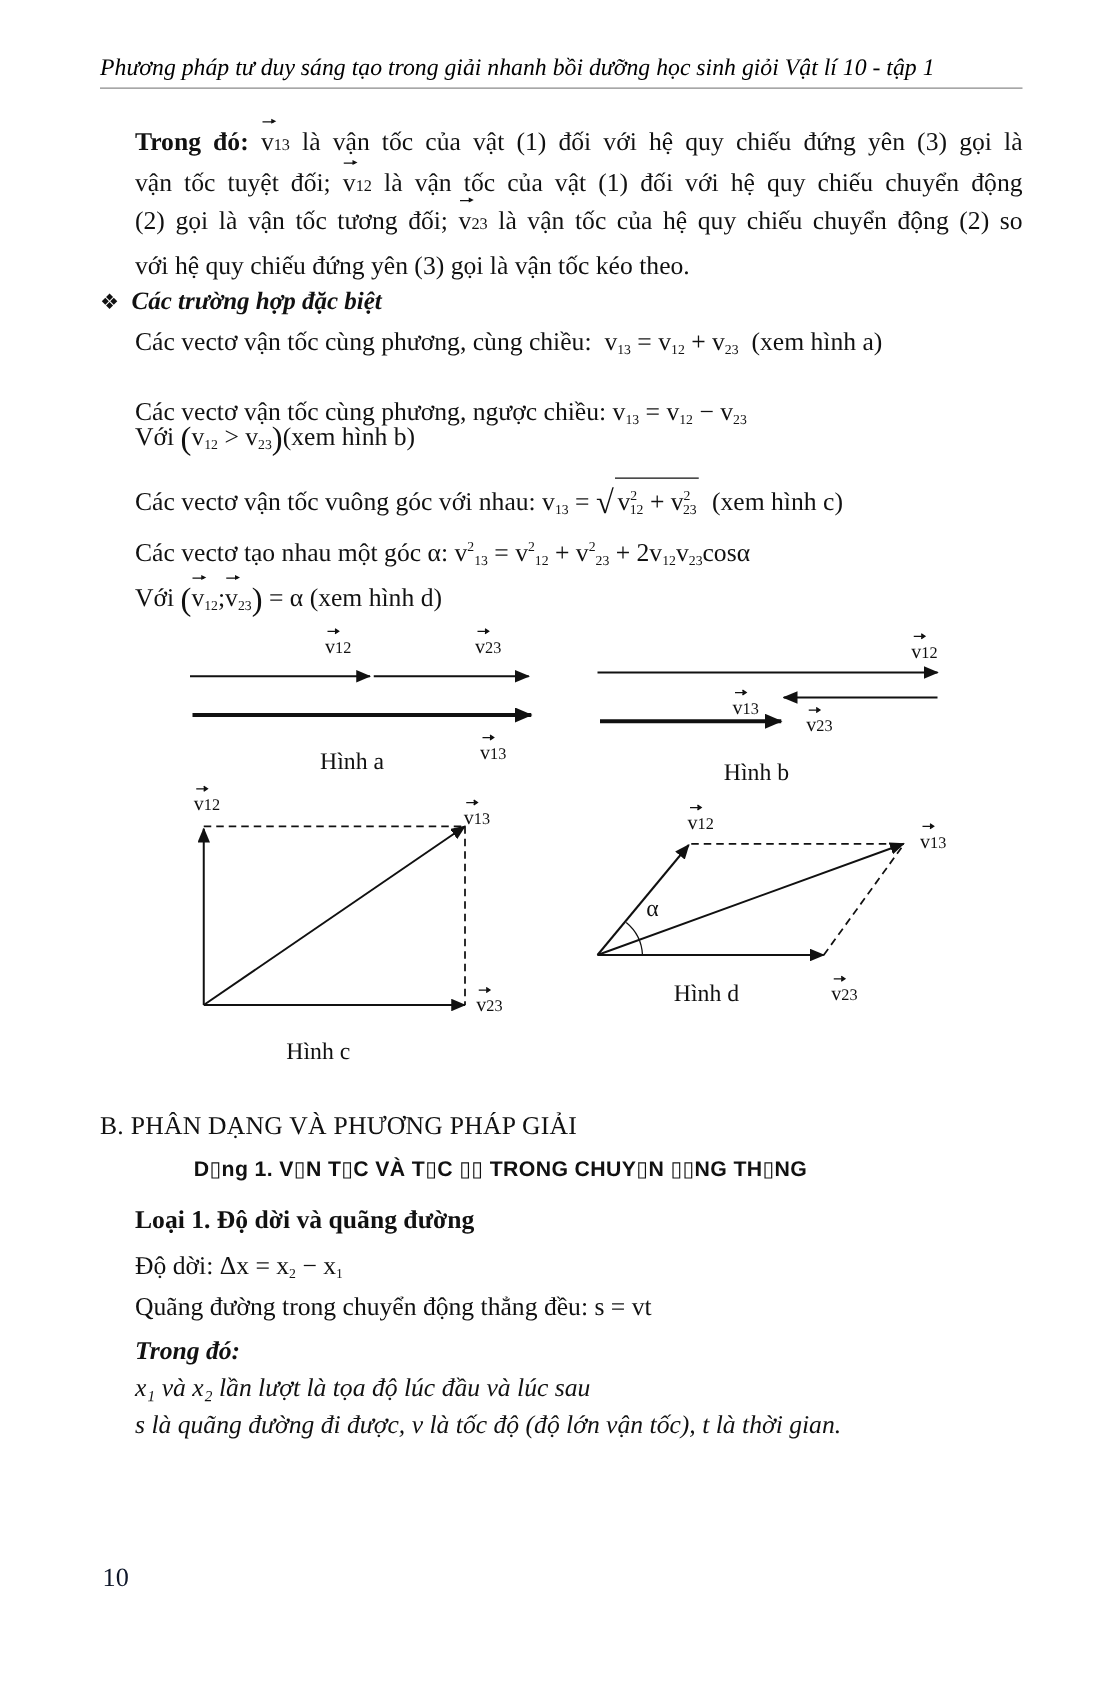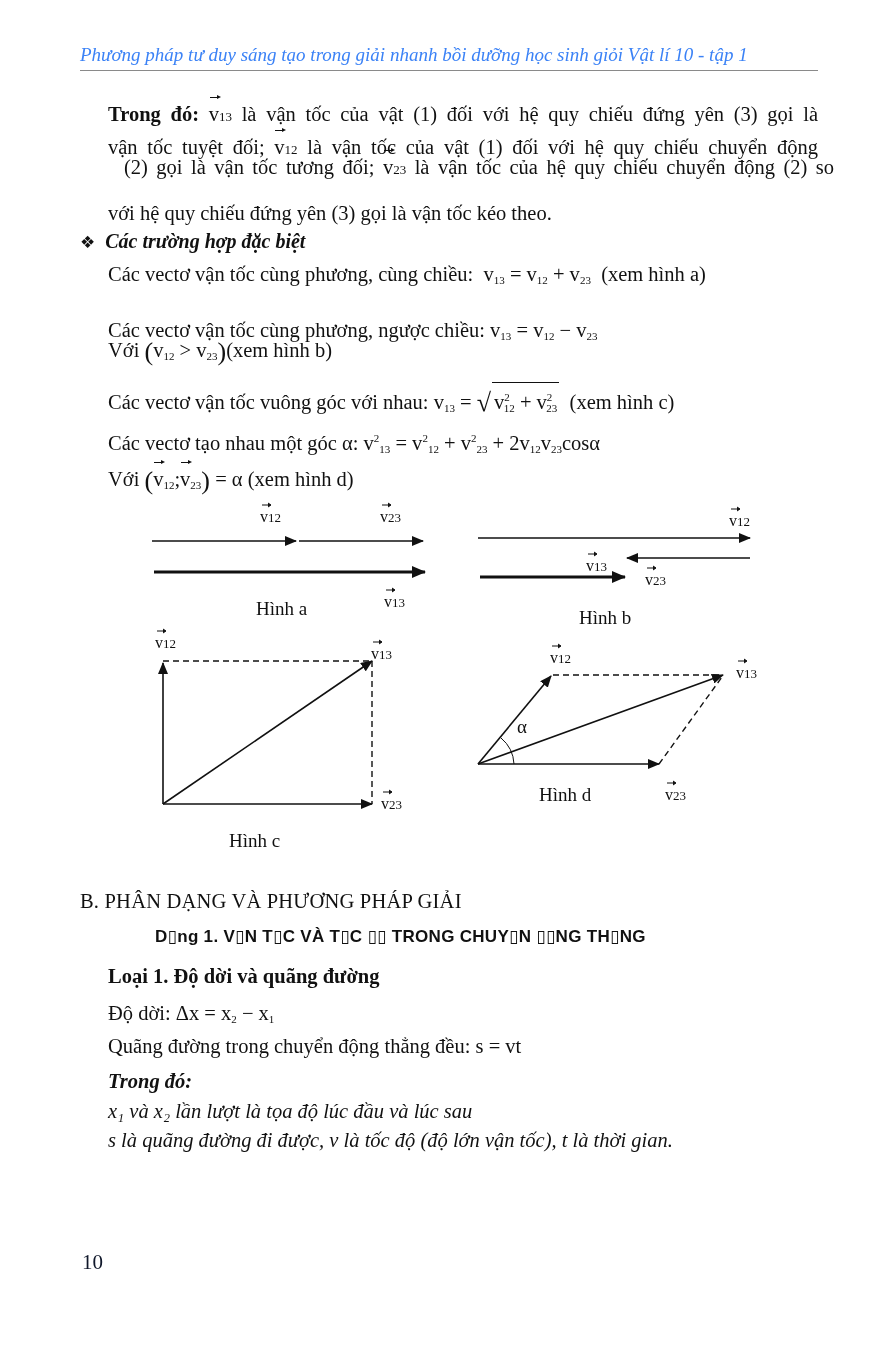--- a/index.html
+++ b/index.html
@@ -1,18 +1,18 @@
 <!DOCTYPE html>
 <html><head>
 <meta charset="utf-8">
 <style>
   html,body{margin:0;padding:0;background:#ffffff;}
   body{width:891px;height:1350px;position:relative;overflow:hidden;font-family:"Liberation Serif","DejaVu Serif",serif;color:#111;}
   .abs{position:absolute;white-space:nowrap;}
-  .header{left:80px;top:44px;font-size:19px;font-style:italic;color:#3b82f6;}
+  .header{left:80px;top:44px;font-size:19px;font-style:italic;color:#000000;}
   .header-rule{left:80px;top:70px;width:738px;height:0;border-top:1.5px solid #8a8a8a;}
   .line{font-size:20.5px;line-height:28px;}
   .just{left:108px;width:710px;text-align:justify;text-align-last:justify;}
   b.lbl{font-weight:bold;}
   .vec{position:relative;display:inline-block;}
   .vec::before{content:"";position:absolute;left:1px;top:-3px;width:9px;height:0;border-top:1.2px solid #111;}
   .vec::after{content:"";position:absolute;left:8px;top:-5.5px;border-left:4px solid #111;border-top:2.5px solid transparent;border-bottom:2.5px solid transparent;}
   sub{font-size:11px;vertical-align:-3px;}
   sup{font-size:11px;vertical-align:8px;}
   .small-sub{font-size:13px;vertical-align:0;}
@@ -37,21 +37,21 @@
 <div class="abs line just" style="top:100px;">
   <b class="lbl">Trong đó:</b>
   <span class="vec">v<span class="small-sub">13</span></span>
   <span>là vận tốc của vật (1) đối với hệ quy chiếu đứng yên (3) gọi là</span>
 </div>
 <div class="abs line just" style="top:133px;">
   <span>vận tốc tuyệt đối;</span>
   <span class="vec">v<span class="small-sub">12</span></span>
   <span>là vận tốc của vật (1) đối với hệ quy chiếu chuyển động</span>
 </div>
-<div class="abs line just" style="top:153px;margin-left:16px;">
+<div class="abs line just" style="top:163px;">
   <span>(2) gọi là vận tốc tương đối;</span>
   <span class="vec">v<span class="small-sub">23</span></span>
   <span>là vận tốc của hệ quy chiếu chuyển động (2) so</span>
 </div>
 <div class="abs line" style="left:108px;top:199px;">với hệ quy chiếu đứng yên (3) gọi là vận tốc kéo theo.</div>
 
 <div class="abs bullet">
   <span class="diamond">❖</span><span>Các trường hợp đặc biệt</span>
 </div>
 

